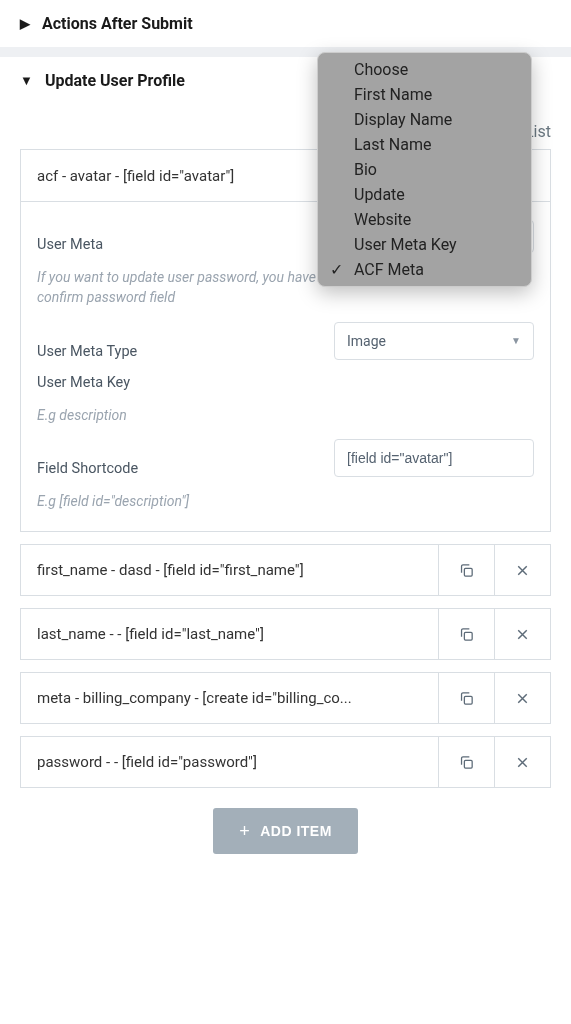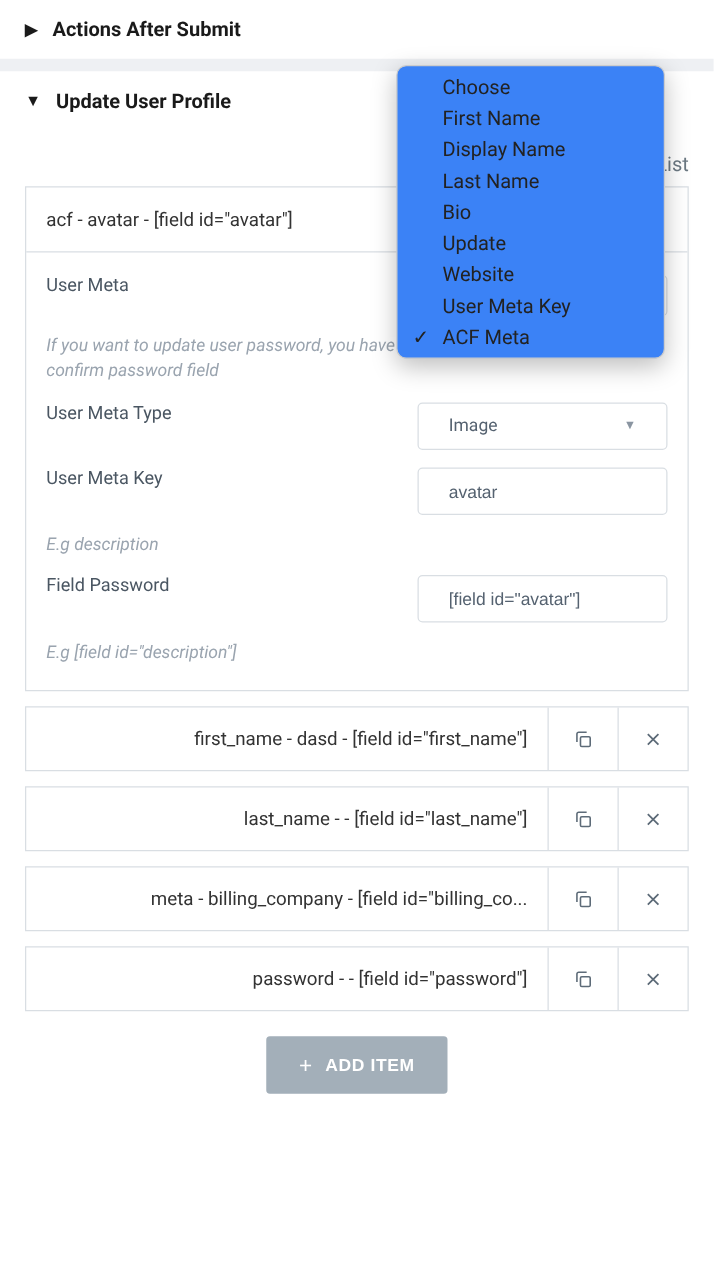--- a/index.html
+++ b/index.html
@@ -45,21 +45,20 @@
   margin-top: 12px;
 }
 .meta-list-item .title {
   flex: 1;
   padding: 0 16px;
   color: #333;
   white-space: nowrap;
   overflow: hidden;
   text-overflow: ellipsis;
   font-size: 15px;
-  text-align: right;
 }
 .meta-list-item .action {
   width: 56px;
   height: 100%;
   border-left: 1px solid #d9dee3;
   display: flex;
   align-items: center;
   justify-content: center;
   cursor: pointer;
   color: #5d6b78;
@@ -86,36 +85,36 @@
   align-items: center;
   justify-content: center;
   cursor: pointer;
   color: #5d6b78;
 }
 .expanded-body {
   padding: 18px 16px;
 }
 .field-row {
   display: flex;
-  align-items: flex-start;
+  align-items: flex-end;
   margin-bottom: 14px;
 }
 .field-label {
   flex: 1;
   color: #4a5662;
   font-size: 14.5px;
 }
 .field-control {
   width: 200px;
 }
 .select-box, .text-input {
   width: 100%;
   border: 1px solid #d9dee3;
   border-radius: 4px;
-  padding: 10px 24px;
+  padding: 10px 12px;
   font-size: 14px;
   color: #556270;
   background: #fff;
 }
 .select-box {
   display: flex;
   align-items: center;
   justify-content: space-between;
   cursor: pointer;
 }
@@ -152,21 +151,21 @@
 .plus {
   font-size: 18px;
   font-weight: 400;
   line-height: 1;
 }
 .dropdown-menu {
   position: absolute;
   top: 52px;
   left: 317px;
   width: 215px;
-  background: #3b82f6;
+  background: #a3a3a3;
   border: 1px solid #ccc;
   border-radius: 8px;
   box-shadow: 0 6px 20px rgba(0,0,0,0.25);
   padding: 4px 0;
   z-index: 100;
 }
 .dropdown-option {
   padding: 3px 14px 3px 36px;
   font-size: 16px;
   color: #222;
@@ -226,29 +225,26 @@
         <div class="field-control">
           <div class="select-box">
             <span>Image</span>
             <span class="caret">▼</span>
           </div>
         </div>
       </div>
 
       <div class="field-row">
         <div class="field-label">User Meta Key</div>
-        <div class="field-control">
-          <input class="text-input" value="avatar" style="">
-        </div>
       </div>
 
       <div class="hint">E.g description</div>
 
       <div class="field-row">
-        <div class="field-label">Field Password</div>
+        <div class="field-label">Field Shortcode</div>
         <div class="field-control">
           <input class="text-input" value="[field id=&quot;avatar&quot;]" style="">
         </div>
       </div>
 
       <div class="hint" style="margin-bottom:2px">E.g [field id="description"]</div>
 
     </div>
   </div>
 
@@ -276,21 +272,21 @@
         </svg>
     </div>
     <div class="action">
       <svg class="icon-svg" viewBox="0 0 24 24" fill="none" stroke="currentColor" stroke-width="2">
           <path d="M18 6L6 18M6 6l12 12"></path>
         </svg>
     </div>
   </div>
 
   <div class="meta-list-item">
-    <div class="title">meta - billing_company - [field id="billing_co...</div>
+    <div class="title">meta - billing_company - [create id="billing_co...</div>
     <div class="action">
       <svg class="icon-svg" viewBox="0 0 24 24" fill="none" stroke="currentColor" stroke-width="1.8">
           <rect x="9" y="9" width="11" height="11" rx="1.5"></rect>
           <path d="M5 15V6a2 2 0 0 1 2-2h9"></path>
         </svg>
     </div>
     <div class="action">
       <svg class="icon-svg" viewBox="0 0 24 24" fill="none" stroke="currentColor" stroke-width="2">
           <path d="M18 6L6 18M6 6l12 12"></path>
         </svg>

